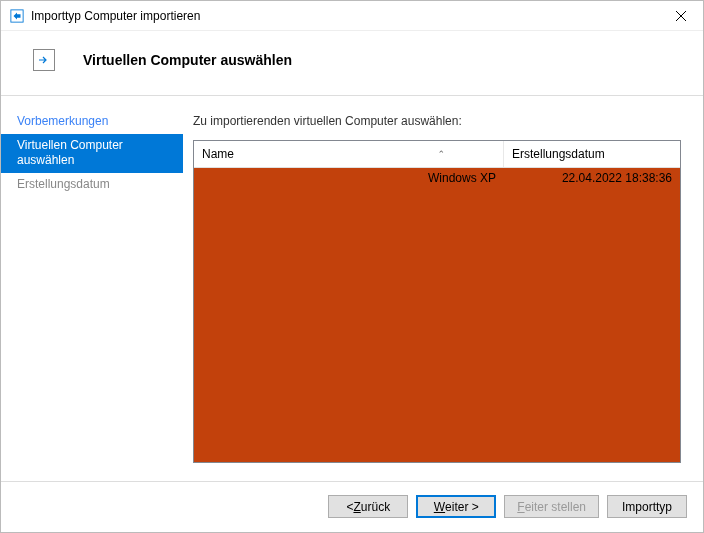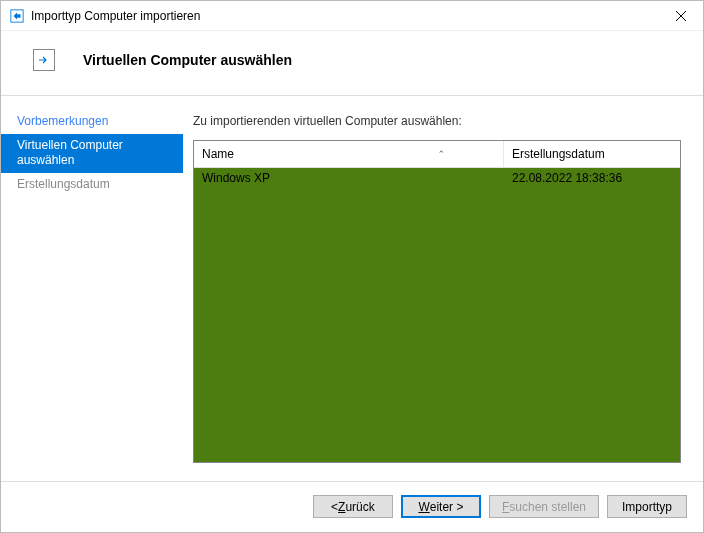--- a/index.html
+++ b/index.html
@@ -155,21 +155,22 @@
       margin-left: auto;
       margin-right: 50px;
       color: #666;
       font-size: 9px;
     }
     .col-date {
       flex: 1;
     }
     .listview-body {
       flex: 1;
-      background: #4d7c0f;
+      background: #c2410c;
+      text-align: right;
     }
     .listview-row {
       display: flex;
     }
     .listview-cell {
       padding: 3px 8px;
       color: #000;
     }
     .cell-name {
       width: 310px;
@@ -261,38 +262,38 @@
             <span>Name</span>
             <span class="sort-caret">⌃</span>
           </div>
           <div class="listview-col col-date">
             <span>Erstellungsdatum</span>
           </div>
         </div>
         <div class="listview-body">
           <div class="listview-row">
             <div class="listview-cell cell-name">Windows XP</div>
-            <div class="listview-cell cell-date">22.08.2022 18:38:36</div>
+            <div class="listview-cell cell-date">22.04.2022 18:38:36</div>
           </div>
         </div>
       </div>
     </div>
   </div>
 
   <div class="footer-divider"></div>
 
   <div class="footer">
     <button class="btn">
         <span>&lt; </span>
         <span class="underline">Z</span>
         <span>urück</span>
       </button>
     <button class="btn default">
         <span class="underline">W</span>
         <span>eiter &gt;</span>
       </button>
     <button class="btn disabled">
         <span class="underline">F</span>
-        <span>suchen stellen</span>
+        <span>eiter stellen</span>
       </button>
     <button class="btn">Importtyp</button>
   </div>
 </div>
 
 </body></html>

